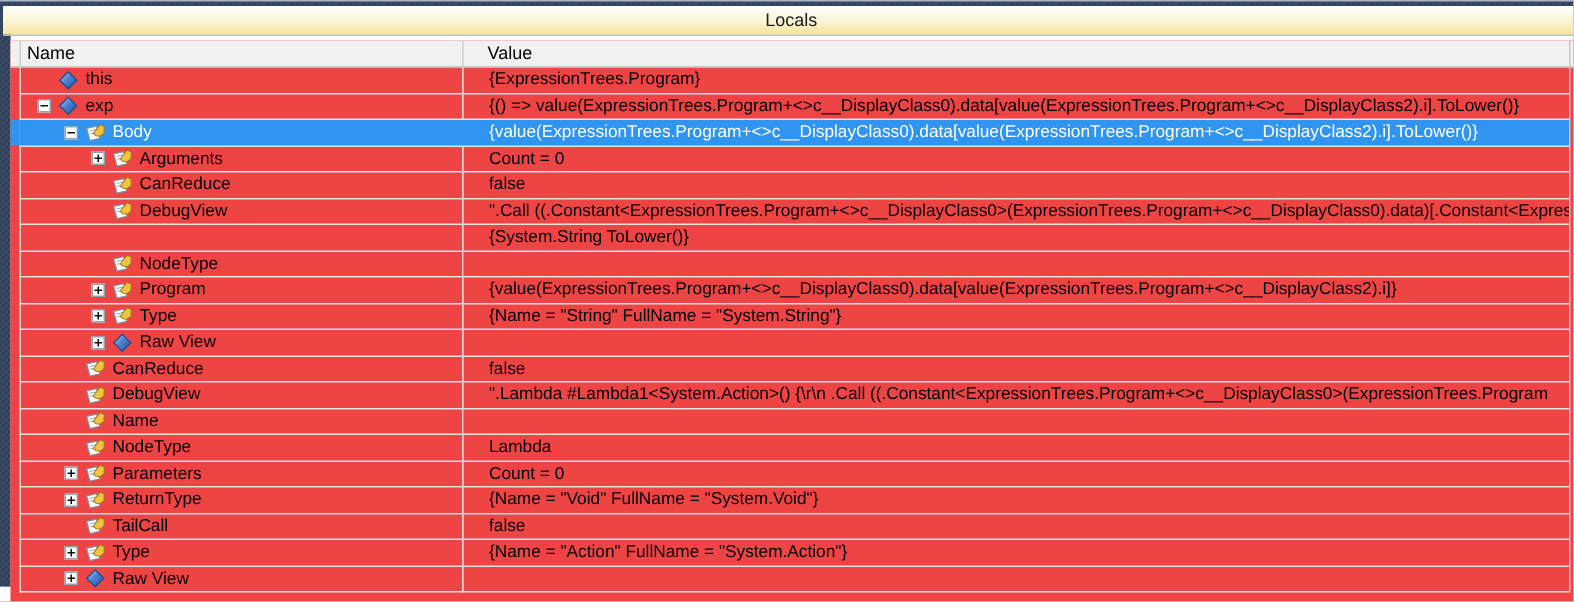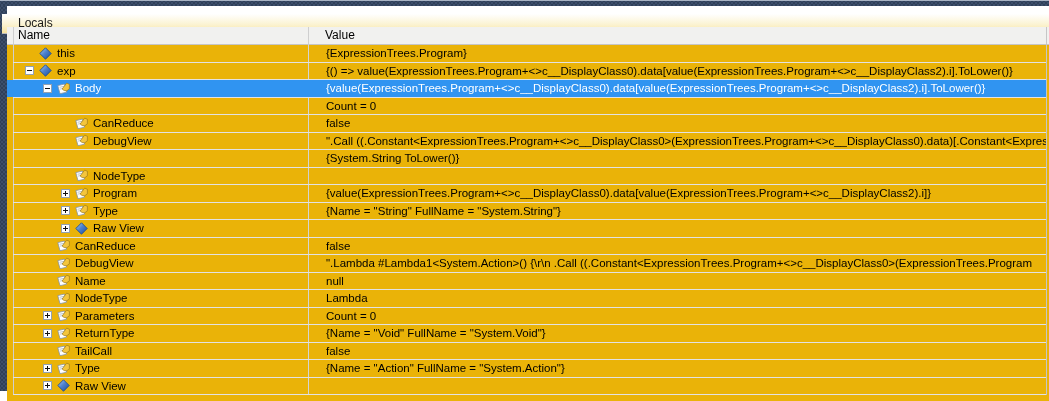--- a/index.html
+++ b/index.html
@@ -23,28 +23,28 @@
     background-image:radial-gradient(var(--frame-dot) 1px, transparent 1.3px),
                      radial-gradient(var(--frame-dot) 1px, transparent 1.3px);
     background-size:4px 4px;
     background-position:0 0,2px 2px;
   }
   .frame-top{position:absolute;left:0;top:0;width:1049px;height:6px;border-top:1px solid #A9B4C4;box-sizing:border-box;}
   .frame-left{position:absolute;left:0;top:6px;width:7px;height:385px;}
 
   
   .titlebar{
-    position:absolute;left:2px;top:14px;width:1047px;height:20px;box-sizing:border-box;
+    position:absolute;left:2px;top:4px;width:1047px;height:20px;box-sizing:border-box;
     background:linear-gradient(to bottom, var(--title-top) 0%, var(--title-mid) 55%, var(--title-bottom) 100%);
     border-bottom:1px solid #BDBDBD;
-    font-size:12px;color:#1A1A1A;line-height:19px;padding-left:16px;
+    font-size:12px;color:#1A1A1A;line-height:19px;padding-left:4px;text-align:center;
   }
 
   
-  .grid{position:absolute;left:7px;top:27px;width:1042px;height:374px;background:#eab308;}
+  .grid{position:absolute;left:7px;top:27px;width:1042px;height:374px;background:#ef4444;}
   .header{position:absolute;left:0;top:0;width:1042px;height:18px;box-sizing:border-box;
     background:var(--header-bg);border-bottom:1px solid var(--strong-line);}
   .header .hname{position:absolute;left:11px;top:0;font-size:12px;color:#000;line-height:17px;}
   .header .hvalue{position:absolute;left:318px;top:0;font-size:12px;color:#000;line-height:17px;}
   .vline{position:absolute;top:0;width:1px;height:368px;background:#CFCFCF;}
   .vline.gutter{left:6px;}
   .vline.col{left:301px;}
   .vline.right{left:1039px;background:var(--strong-line);}
 
   .rows{position:absolute;left:0;top:18px;width:1042px;}
@@ -134,20 +134,34 @@
           <line x1="2.6" y1="5.3" x2="7.1" y2="4.3" stroke="#9AA9B8" stroke-width="0.7"></line>
           <line x1="3.1" y1="7.1" x2="7.6" y2="6.1" stroke="#9AA9B8" stroke-width="0.7"></line>
           <path d="M5.1,7.0 L9.7,1.1 L12.5,2.4 L12.3,6.9 L9.7,8.8 L7.1,8.5 Z" fill="#F4C53C" stroke="#9E7B1B" stroke-width="0.7"></path>
         </svg>
       </span>
       <span class="name-text">Body</span>
     </div>
     <div class="value-cell">{value(ExpressionTrees.Program+&lt;&gt;c__DisplayClass0).data[value(ExpressionTrees.Program+&lt;&gt;c__DisplayClass2).i].ToLower()}</div>
   </div>
         <div class="row">
+    <div class="name-cell">
+      <span class="indent" style="width: 48px;"></span>
+      <span class="expander plus"></span>
+
+      <span class="icon icon-property">
+        <svg width="13" height="13" viewBox="0 0 13 13">
+          <polygon points="0.8,3.6 7.4,2.1 9.6,10.2 3.0,11.7" fill="#FFFFFF" stroke="#8593A3" stroke-width="0.8"></polygon>
+          <line x1="2.6" y1="5.3" x2="7.1" y2="4.3" stroke="#9AA9B8" stroke-width="0.7"></line>
+          <line x1="3.1" y1="7.1" x2="7.6" y2="6.1" stroke="#9AA9B8" stroke-width="0.7"></line>
+          <path d="M5.1,7.0 L9.7,1.1 L12.5,2.4 L12.3,6.9 L9.7,8.8 L7.1,8.5 Z" fill="#F4C53C" stroke="#9E7B1B" stroke-width="0.7"></path>
+        </svg>
+      </span>
+      <span class="name-text">Arguments</span>
+    </div>
     <div class="value-cell">Count = 0</div>
   </div>
         <div class="row">
     <div class="name-cell">
       <span class="indent" style="width: 48px;"></span>
       <span class="expander hidden"></span>
 
       <span class="icon icon-property">
         <svg width="13" height="13" viewBox="0 0 13 13">
           <polygon points="0.8,3.6 7.4,2.1 9.6,10.2 3.0,11.7" fill="#FFFFFF" stroke="#8593A3" stroke-width="0.8"></polygon>
@@ -286,21 +300,20 @@
       <span class="icon icon-property">
         <svg width="13" height="13" viewBox="0 0 13 13">
           <polygon points="0.8,3.6 7.4,2.1 9.6,10.2 3.0,11.7" fill="#FFFFFF" stroke="#8593A3" stroke-width="0.8"></polygon>
           <line x1="2.6" y1="5.3" x2="7.1" y2="4.3" stroke="#9AA9B8" stroke-width="0.7"></line>
           <line x1="3.1" y1="7.1" x2="7.6" y2="6.1" stroke="#9AA9B8" stroke-width="0.7"></line>
           <path d="M5.1,7.0 L9.7,1.1 L12.5,2.4 L12.3,6.9 L9.7,8.8 L7.1,8.5 Z" fill="#F4C53C" stroke="#9E7B1B" stroke-width="0.7"></path>
         </svg>
       </span>
       <span class="name-text">Name</span>
     </div>
-    <div class="value-cell">null</div>
   </div>
         <div class="row">
     <div class="name-cell">
       <span class="indent" style="width: 30px;"></span>
       <span class="expander hidden"></span>
 
       <span class="icon icon-property">
         <svg width="13" height="13" viewBox="0 0 13 13">
           <polygon points="0.8,3.6 7.4,2.1 9.6,10.2 3.0,11.7" fill="#FFFFFF" stroke="#8593A3" stroke-width="0.8"></polygon>
           <line x1="2.6" y1="5.3" x2="7.1" y2="4.3" stroke="#9AA9B8" stroke-width="0.7"></line>

